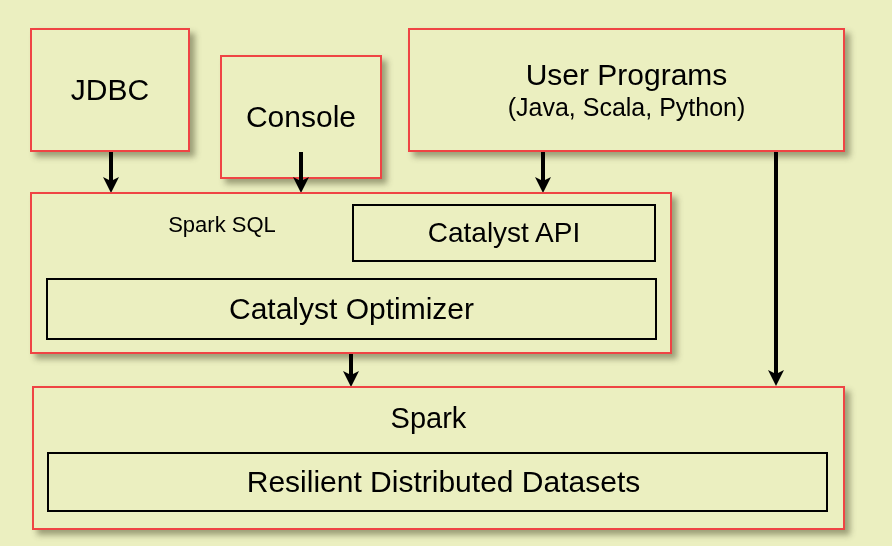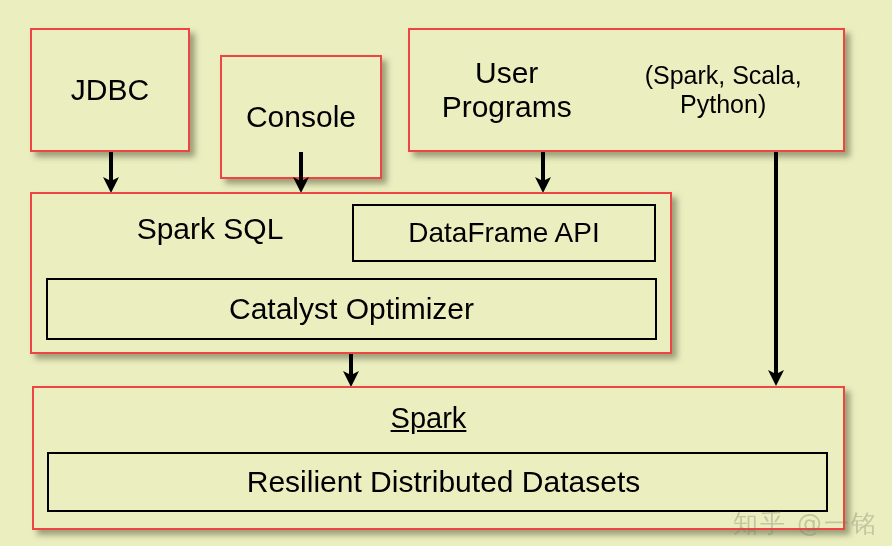--- a/index.html
+++ b/index.html
@@ -34,29 +34,29 @@
   .label {
     position: absolute;
     color: #000;
     text-align: center;
     white-space: nowrap;
   }
 
   
   #box-jdbc   { left: 30px;  top: 28px;  width: 160px; height: 124px; font-size: 30px; }
   #box-console{ left: 220px; top: 28px;  width: 162px; height: 124px; font-size: 30px; margin-top: 27px; }
-  #box-userprog{ left: 408px; top: 28px; width: 437px; height: 124px; flex-direction: row; }
+  #box-userprog{ left: 408px; top: 28px; width: 437px; height: 124px; flex-direction: column; }
   #userprog-line1 { font-size: 30px; line-height: 1.15; }
   #userprog-line2 { font-size: 25px; line-height: 1.15; }
 
   
   #box-sparksql { left: 30px; top: 192px; width: 642px; height: 162px; display: block; }
   #sparksql-label {
-    left: 28px; top: 18px; width: 300px;
-    font-size: 30px;
+    left: 40px; top: 18px; width: 300px;
+    font-size: 22px;
   }
   #box-dataframe {
     position: absolute;
     left: 320px; top: 10px; width: 304px; height: 58px;
     box-sizing: border-box;
     background: #ebefc0;
     border: 2px solid #000;
     display: flex; align-items: center; justify-content: center;
     font-size: 28px;
   }
@@ -68,21 +68,20 @@
     border: 2px solid #000;
     display: flex; align-items: center; justify-content: center;
     font-size: 30px;
   }
 
   
   #box-spark { left: 32px; top: 386px; width: 813px; height: 144px; display: block; }
   #spark-label {
     left: 0; top: 14px; width: 789px;
     font-size: 29px;
-    text-decoration: underline;
   }
   #box-rdd {
     position: absolute;
     left: 13px; top: 64px; width: 781px; height: 60px;
     box-sizing: border-box;
     background: #ebefc0;
     border: 2px solid #000;
     display: flex; align-items: center; justify-content: center;
     font-size: 30px;
     padding-left: 12px;
@@ -114,21 +113,21 @@
   <div class="box outer" id="box-jdbc">
     <span>JDBC</span>
   </div>
 
   <div class="box outer" id="box-console">
     <span>Console</span>
   </div>
 
   <div class="box outer" id="box-userprog">
     <span id="userprog-line1">User Programs</span>
-    <span id="userprog-line2">(Spark, Scala, Python)</span>
+    <span id="userprog-line2">(Java, Scala, Python)</span>
   </div>
 
   <div class="arrow" style="left:100px; top:152px;">
     <svg width="22" height="42" viewBox="0 0 22 42">
       <line x1="11" y1="0" x2="11" y2="30" stroke="#000" stroke-width="4"></line>
       <polygon points="11,41 3,25 11,29 19,25" fill="#000"></polygon>
     </svg>
   </div>
 
   <div class="arrow" style="left:290px; top:152px;">
@@ -148,36 +147,35 @@
   <div class="arrow" style="left:765px; top:152px;">
     <svg width="22" height="236" viewBox="0 0 22 236">
       <line x1="11" y1="0" x2="11" y2="222" stroke="#000" stroke-width="4"></line>
       <polygon points="11,234 3,218 11,222 19,218" fill="#000"></polygon>
     </svg>
   </div>
 
   <div class="box outer" id="box-sparksql">
     <div class="label" id="sparksql-label">Spark SQL</div>
     <div id="box-dataframe">
-      <span>DataFrame API</span>
+      <span>Catalyst API</span>
     </div>
     <div id="box-catalyst">
       <span>Catalyst Optimizer</span>
     </div>
   </div>
 
   <div class="arrow" style="left:340px; top:354px;">
     <svg width="22" height="34" viewBox="0 0 22 34">
       <line x1="11" y1="0" x2="11" y2="22" stroke="#000" stroke-width="4"></line>
       <polygon points="11,33 3,17 11,21 19,17" fill="#000"></polygon>
     </svg>
   </div>
 
   <div class="box outer" id="box-spark">
     <div class="label" id="spark-label">Spark</div>
     <div id="box-rdd">
       <span>Resilient Distributed Datasets</span>
     </div>
   </div>
 
-  <div id="watermark">知乎 @一铭</div>
 
 </div>
 
 </body></html>

